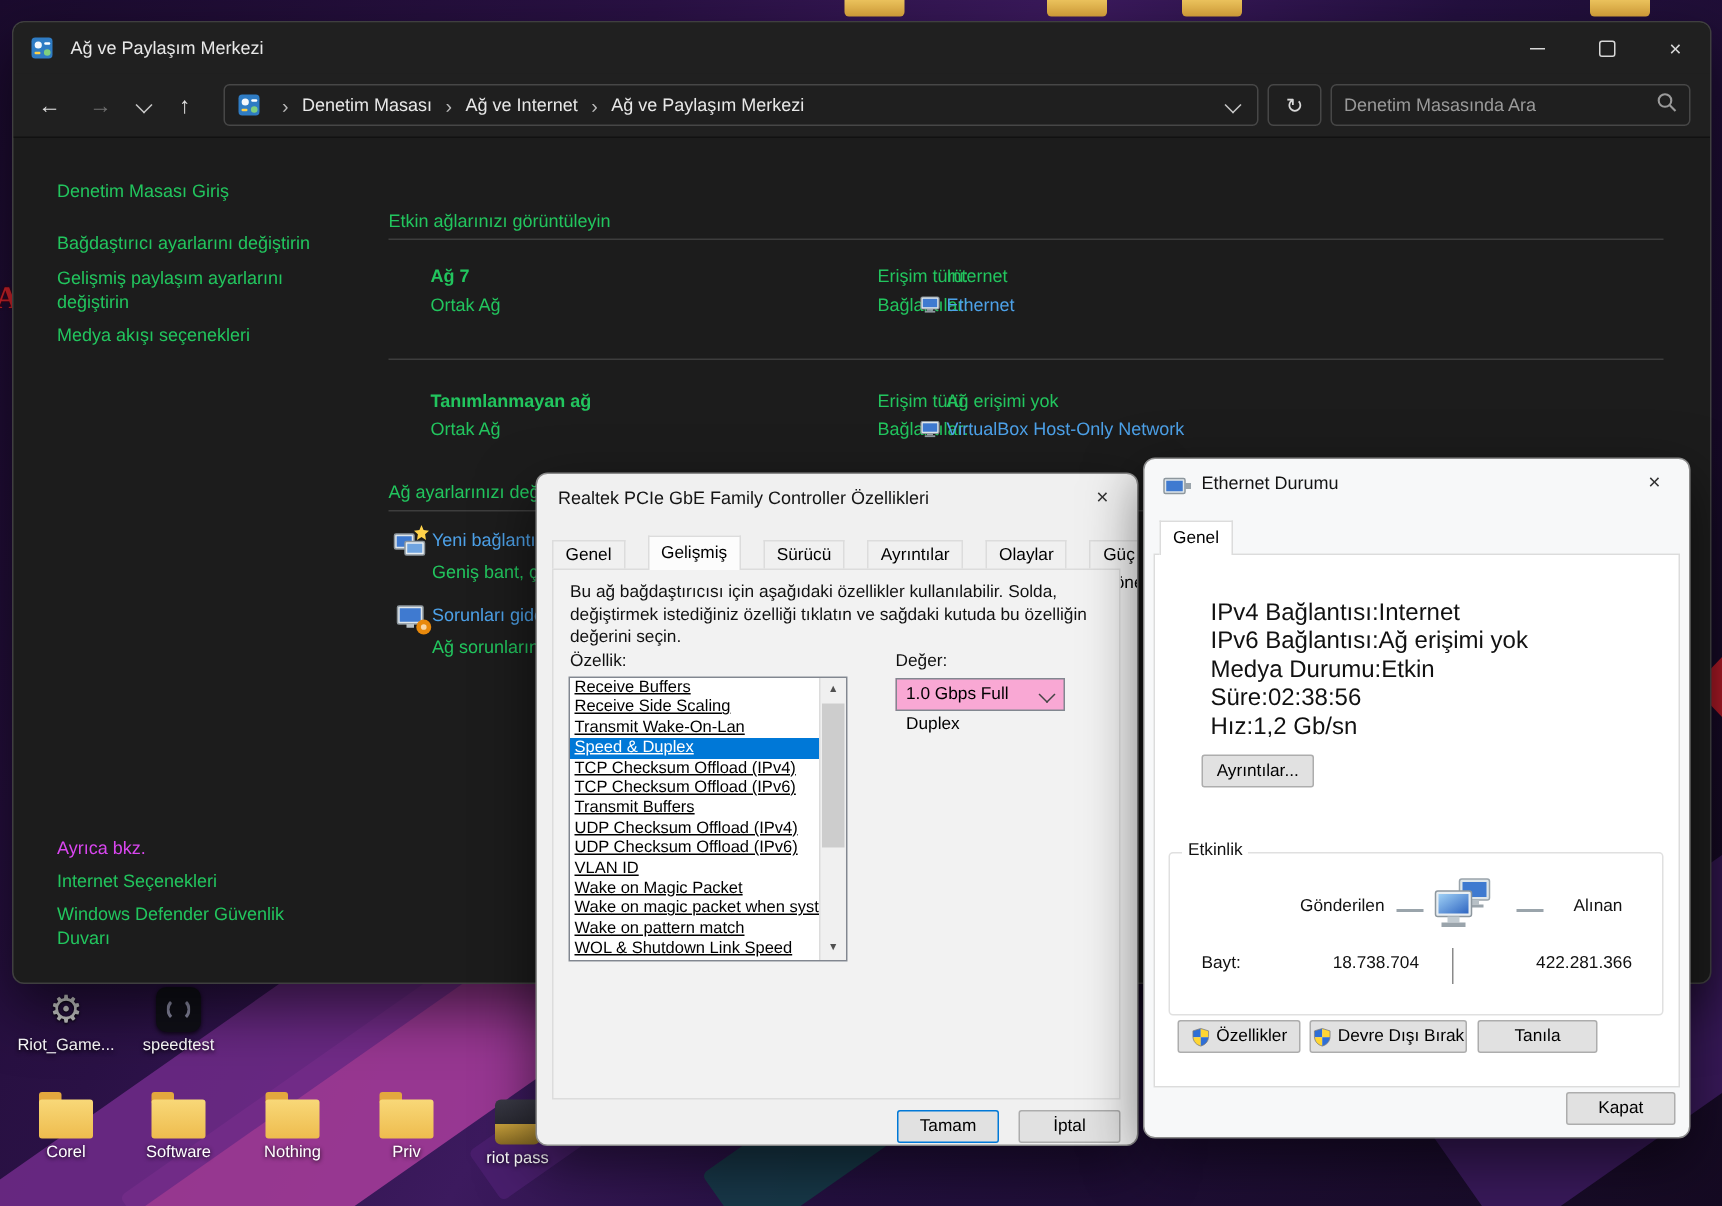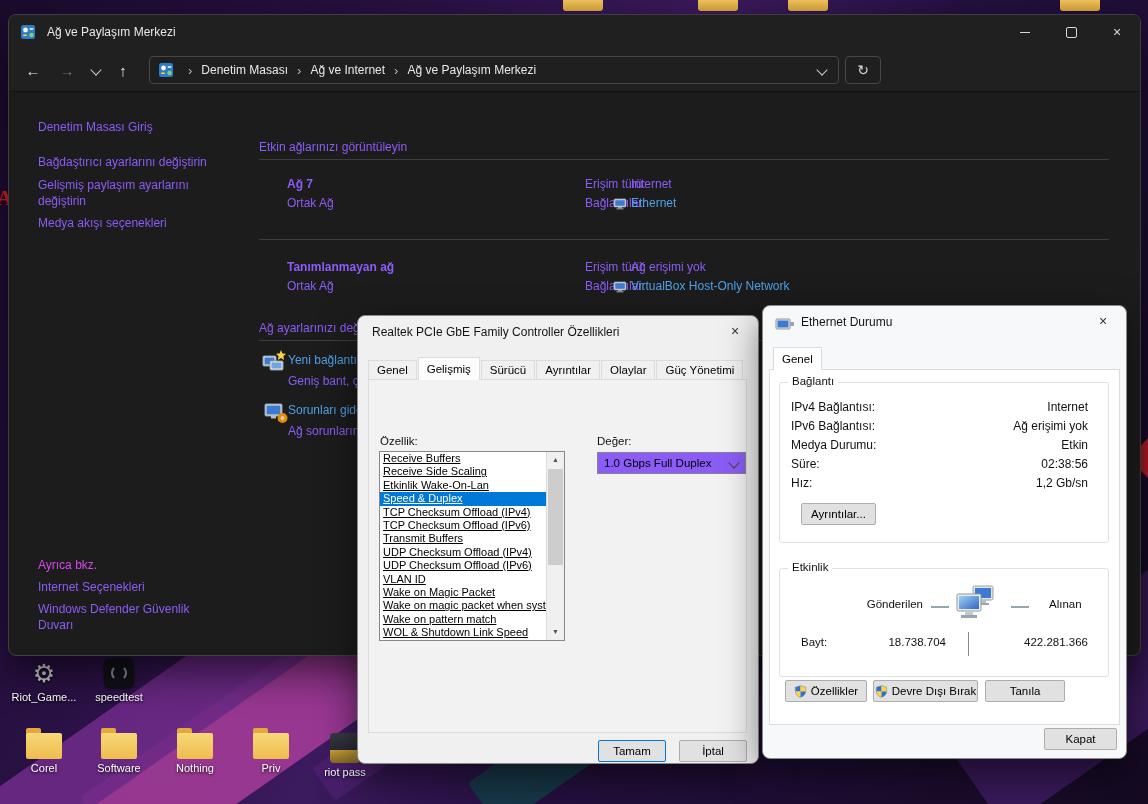--- a/index.html
+++ b/index.html
@@ -59,63 +59,63 @@
   .crumb-end{margin-left:auto;padding-right:12px;display:flex;align-items:center;}
   .refbtn{position:absolute;left:836px;top:7px;width:34px;height:26px;border:1px solid #474747;border-radius:4px;
     background:#1f1f1f;color:#d8d8d8;display:flex;align-items:center;justify-content:center;font-size:14px;}
   .searchbox{position:absolute;left:878px;top:7px;width:238px;height:26px;border:1px solid #474747;border-radius:4px;
     background:#1f1f1f;display:flex;align-items:center;}
   .searchbox input{flex:1;background:transparent;border:0;outline:0;color:#cfcfcf;font-size:12px;
     padding:0 8px;font-family:inherit;min-width:0;}
   .searchbox input::placeholder{color:#9a9a9a;}
   .mag{margin-right:8px;flex:0 0 auto;}
 
-  .nt{position:absolute;font-size:12px;color:#8b5cf6;line-height:1.35;}
+  .nt{position:absolute;font-size:12px;color:#22c55e;line-height:1.35;}
   .lk{color:#4da1e8;cursor:pointer;}
   .bold{font-weight:bold;}
   .heading{position:absolute;font-size:15px;color:#3f92d9;}
   .hl{position:absolute;height:1px;background:#3d3d3d;}
   .task-ic{position:absolute;}
 
   
   .dlg{position:absolute;background:#f0f0f0;border:1px solid #8a8a8a;border-radius:8px;
     box-shadow:0 14px 38px rgba(0,0,0,.55);overflow:hidden;font-size:11.5px;color:#000;}
   .dlg-title{position:absolute;left:14px;top:9px;font-size:12px;color:#141414;white-space:nowrap;}
   .dlg-close{position:absolute;top:2px;right:4px;width:38px;height:26px;display:flex;align-items:center;
     justify-content:center;font-size:14px;color:#333;}
   .w32btn{position:absolute;height:22px;background:#e1e1e1;border:1px solid #adadad;font-size:11.5px;
     display:flex;align-items:center;justify-content:center;gap:4px;font-family:inherit;box-sizing:border-box;border-radius:2px;}
   .w32btn.def{border-color:#0078d7;}
 
   
   .tabrow{position:absolute;left:10px;top:41px;display:flex;align-items:flex-end;}
   .tab{height:19px;line-height:19px;padding:0 8px;border:1px solid #dcdcdc;border-bottom:none;
-    background:#f0f0f0;font-size:11.5px;margin-right:1px;}
+    background:#f0f0f0;font-size:11.5px;margin-right:15px;}
   .tab.active{background:#fcfcfc;height:22px;line-height:22px;position:relative;z-index:3;}
   .tabpage{position:absolute;left:10px;top:63px;width:377px;height:352px;border:1px solid #dcdcdc;background:#f2f2f2;}
   .desc{position:absolute;left:22px;top:72px;width:352px;font-size:11.5px;line-height:1.32;color:#111;}
   .w32lab{position:absolute;font-size:11.5px;color:#111;}
   .lb{position:absolute;left:21px;top:135px;width:186px;height:190px;border:1px solid #828790;background:#fff;
     overflow:hidden;box-sizing:border-box;}
   .lb-item{height:13.4px;line-height:13.4px;font-size:11px;padding-left:3px;white-space:nowrap;
     overflow:hidden;width:166px;color:#000;text-decoration:underline;}
   .lb-item.sel{background:#0078d7;color:#fff;}
   .lb-scroll{position:absolute;right:0;top:0;bottom:0;width:17px;background:#f0f0f0;border-left:1px solid #dcdcdc;}
   .sb-ar{height:16px;font-size:7px;color:#505050;text-align:center;line-height:16px;}
   .sb-dn{position:absolute;bottom:0;left:0;right:0;}
   .sb-thumb{position:absolute;left:1px;right:1px;top:17px;height:96px;background:#cdcdcd;}
-  .combo{position:absolute;left:239px;top:136px;width:149px;height:22px;border:1px solid #828790;background:#8b5cf6;
+  .combo{position:absolute;left:239px;top:136px;width:113px;height:22px;border:1px solid #828790;background:#f9a8d4;
     line-height:20px;padding-left:6px;box-sizing:border-box;font-size:11.5px;}
   .combo-chev{position:absolute;right:7px;top:6px;border-color:#444;}
 
   
   .ethpage{position:absolute;left:6px;top:63px;width:349px;height:354px;border:1px solid #dcdcdc;background:#fff;}
   .group{position:absolute;border:1px solid #e0e0e0;border-radius:3px;}
   .group-label{position:absolute;top:-8px;left:8px;background:#fff;padding:0 4px;font-size:11.5px;color:#111;}
-  .erow{position:absolute;left:28px;width:297px;display:flex;justify-content:space-between;font-size:12px;color:#111;}
+  .erow{position:absolute;left:44px;width:297px;display:flex;font-size:16px;color:#111;}
   .dash{position:absolute;height:2px;background:#9aa4ab;}
   .vsep{position:absolute;width:1px;background:#8a8a8a;}
 </style>
 </head>
 <body>
 
 <div class="screen">
 
   <div class="wp"></div>
   <div class="band b1"></div>
@@ -205,20 +205,29 @@
         <span class="crumb">Denetim Masası</span>
         <span class="csep">›</span>
         <span class="crumb">Ağ ve Internet</span>
         <span class="csep">›</span>
         <span class="crumb">Ağ ve Paylaşım Merkezi</span>
         <span class="crumb-end">
             <span class="cssdown"></span>
           </span>
       </div>
       <div class="refbtn">↻</div>
+      <div class="searchbox">
+        <input type="text" placeholder="Denetim Masasında Ara" style="">
+        <span class="mag">
+          <svg width="14" height="14" viewBox="0 0 14 14">
+              <circle cx="6" cy="6" r="4.2" fill="none" stroke="#9a9a9a" stroke-width="1.4"></circle>
+              <line x1="9.2" y1="9.2" x2="13" y2="13" stroke="#9a9a9a" stroke-width="1.4"></line>
+            </svg>
+        </span>
+      </div>
     </div>
 
     <div class="nt" style="left:29px;top:104px">Denetim Masası Giriş</div>
     <div class="nt" style="left:29px;top:139px">Bağdaştırıcı ayarlarını değiştirin</div>
     <div class="nt" style="left:29px;top:162px;width:185px">Gelişmiş paylaşım ayarlarını değiştirin</div>
     <div class="nt" style="left:29px;top:200px">Medya akışı seçenekleri</div>
     <div class="nt" style="left:29px;top:542px;color:#d946ef">Ayrıca bkz.</div>
     <div class="nt" style="left:29px;top:564px">Internet Seçenekleri</div>
     <div class="nt" style="left:29px;top:586px;width:190px">Windows Defender Güvenlik Duvarı</div>
 
@@ -294,27 +303,28 @@
     <div class="tabrow">
       <span class="tab">Genel</span>
       <span class="tab active">Gelişmiş</span>
       <span class="tab">Sürücü</span>
       <span class="tab">Ayrıntılar</span>
       <span class="tab">Olaylar</span>
       <span class="tab">Güç Yönetimi</span>
     </div>
     <div class="tabpage"></div>
 
+    <div class="desc">Bu ağ bağdaştırıcısı için aşağıdaki özellikler kullanılabilir. Solda, değiştirmek istediğiniz özelliği tıklatın ve sağdaki kutuda bu özelliğin değerini seçin.</div>
     <div class="w32lab" style="left:22px;top:119px">Özellik:</div>
     <div class="w32lab" style="left:239px;top:119px">Değer:</div>
 
     <div class="lb">
       <div class="lb-item">Receive Buffers</div>
       <div class="lb-item">Receive Side Scaling</div>
-      <div class="lb-item">Etkinlik Wake-On-Lan</div>
+      <div class="lb-item">Transmit Wake-On-Lan</div>
       <div class="lb-item sel">Speed &amp; Duplex</div>
       <div class="lb-item">TCP Checksum Offload (IPv4)</div>
       <div class="lb-item">TCP Checksum Offload (IPv6)</div>
       <div class="lb-item">Transmit Buffers</div>
       <div class="lb-item">UDP Checksum Offload (IPv4)</div>
       <div class="lb-item">UDP Checksum Offload (IPv6)</div>
       <div class="lb-item">VLAN ID</div>
       <div class="lb-item">Wake on Magic Packet</div>
       <div class="lb-item">Wake on magic packet when syste</div>
       <div class="lb-item">Wake on pattern match</div>
@@ -350,23 +360,20 @@
     <div class="dlg-title" style="left:38px">Ethernet Durumu</div>
     <div class="dlg-close">
         <span class="glyph-x">×</span>
       </div>
 
     <div class="tabrow" style="left:10px;top:41px">
       <span class="tab active" style="background:#fff;border-color:#dcdcdc">Genel</span>
     </div>
     <div class="ethpage"></div>
 
-    <div class="group" style="left:16px;top:76px;width:328px;height:159px">
-      <span class="group-label">Bağlantı</span>
-    </div>
     <div class="erow" style="top:94px">
         <span>IPv4 Bağlantısı:</span>
         <span>Internet</span>
       </div>
     <div class="erow" style="top:113px">
         <span>IPv6 Bağlantısı:</span>
         <span>Ağ erişimi yok</span>
       </div>
     <div class="erow" style="top:132px">
         <span>Medya Durumu:</span>

